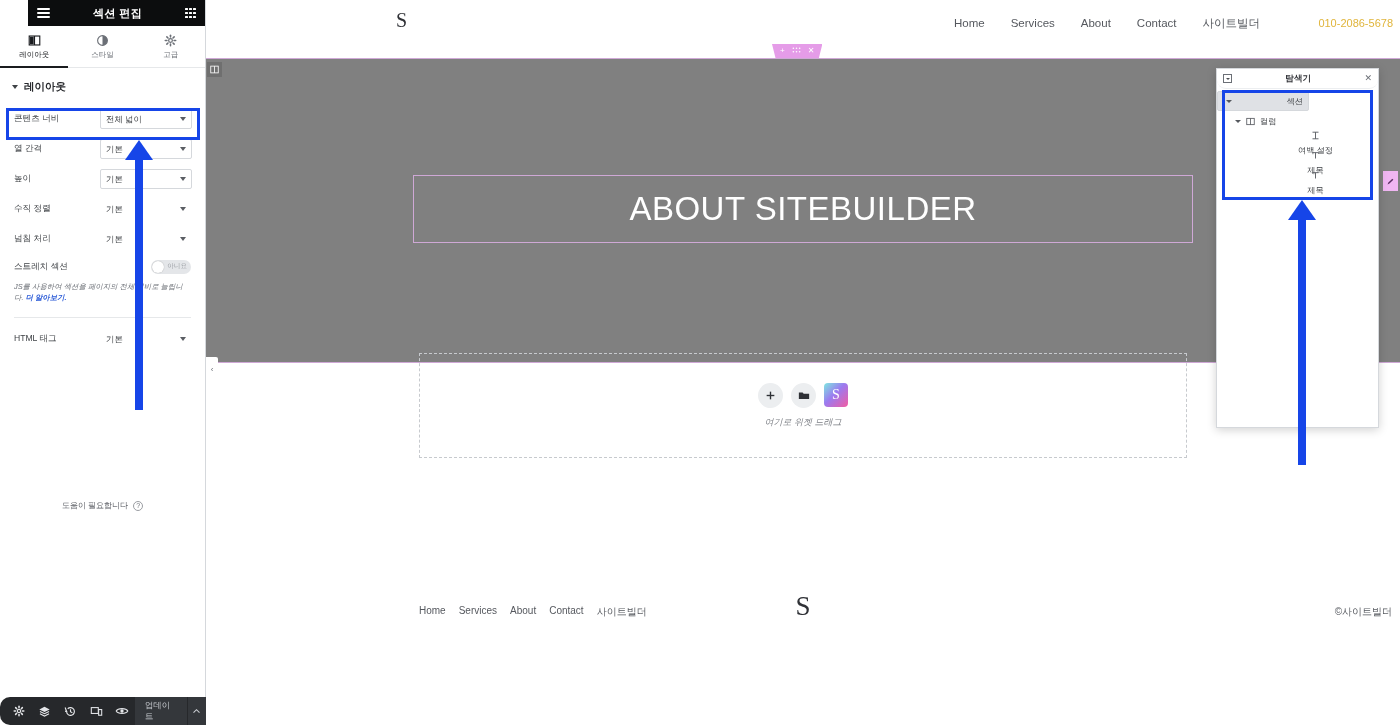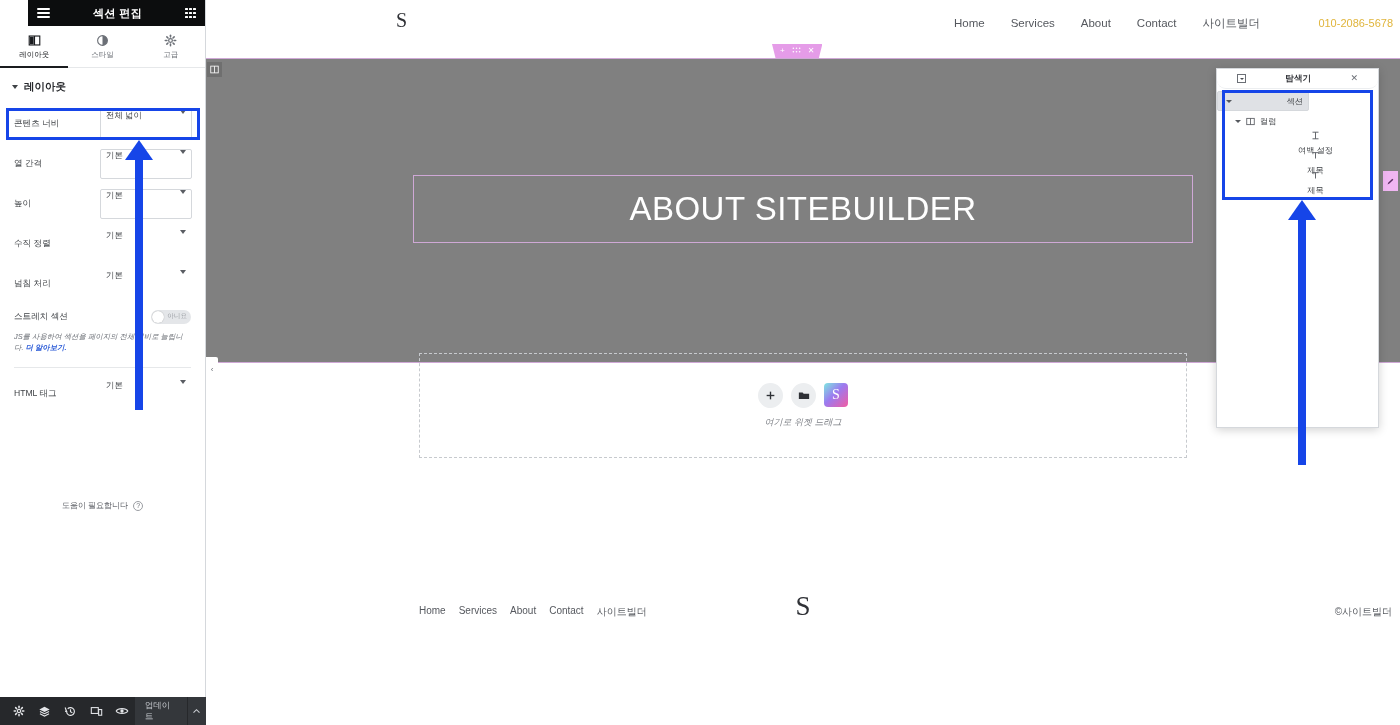--- a/index.html
+++ b/index.html
@@ -63,22 +63,22 @@
   .caret-r { width: 0; height: 0; border-top: 3.6px solid transparent;
     border-bottom: 3.6px solid transparent; border-left: 4.4px solid #3f4246; }
 
   .frow {
     display: flex; align-items: center; padding: 5px 14px 5px 14px;
     min-height: 25px;
   }
   .flabel { font-size: 8.6px; color: #3f4246; width: 86px; flex: 0 0 86px; }
   .fctrl { flex: 1 1 auto; display: flex; justify-content: flex-end; }
   .sel {
-    width: 92px; height: 30px; border: 1px solid #d5d8dc; background: #fff;
-    border-radius: 2px; display: flex; 
+    width: 92px; height: 20px; border: 1px solid #d5d8dc; background: #fff;
+    border-radius: 2px; display: flex; align-items: center;
     padding: 0 5px; font-size: 8.4px; color: #3f4246;
     justify-content: space-between; cursor: pointer;
   }
   .sel .arw { width: 0; height: 0; border-left: 3.2px solid transparent;
     border-right: 3.2px solid transparent; border-top: 4px solid #5a5d63; }
   .sel.noborder { border-color: transparent; background: transparent; }
 
   .toggle {
     width: 40px; height: 14px; border-radius: 8px; background: #e4e6e9;
     position: relative; display: flex; align-items: center; cursor: pointer;
@@ -105,21 +105,21 @@
   }
   .qmark {
     width: 10px; height: 10px; border-radius: 50%; border: 1px solid #9a9da2;
     font-size: 7px; color: #6b6f76; display: flex; align-items: center;
     justify-content: center; line-height: 1;
   }
 
   .panel-bottombar {
     position: absolute; left: 0; bottom: 0; width: 206px; height: 28px;
     background: #26282b; display: flex; align-items: center;
-    padding-left: 6px; gap: 0;
+    padding-left: 6px; gap: 0; border-radius: 10px;
   }
   .bb-ico {
     width: 27px; height: 28px; display: flex; align-items: center;
     justify-content: center; cursor: pointer; color: #e3e5e8;
   }
   .bb-update {
     margin-left: auto; height: 28px; background: #34373b; color: #c8cbd0;
     font-size: 8.4px; display: flex; align-items: center; padding: 0 10px;
     cursor: pointer;
   }
@@ -235,21 +235,21 @@
 
   
   .navigator {
     position: absolute; left: 1216px; top: 68px; width: 163px; height: 360px;
     background: #ffffff; border: 1px solid #d5d8dc;
     box-shadow: 0 2px 9px rgba(0,0,0,.18); z-index: 20;
     display: flex; flex-direction: column;
   }
   .nv-head {
     height: 20px; display: flex; align-items: center; justify-content: space-between;
-    padding: 0 20px; border-bottom: 1px solid #eceef0; flex: 0 0 20px; border-radius: 9px;
+    padding: 0 6px; border-bottom: 1px solid #eceef0; flex: 0 0 20px; border-radius: 9px;
   }
   .nv-title { font-size: 8.6px; color: #2f3136; font-weight: bold; }
   .nv-dock {
     width: 9px; height: 9px; border: 1px solid #6b6f76; display: flex;
     align-items: center; justify-content: center; cursor: pointer;
   }
   .nv-dock i { width: 0; height: 0; border-left: 2px solid transparent;
     border-right: 2px solid transparent; border-top: 2.6px solid #4a4d52; }
   .nv-close { font-size: 9px; color: #6b6f76; cursor: pointer; line-height: 1; }
   .nv-body { flex: 1 1 auto; padding-top: 2px; }

